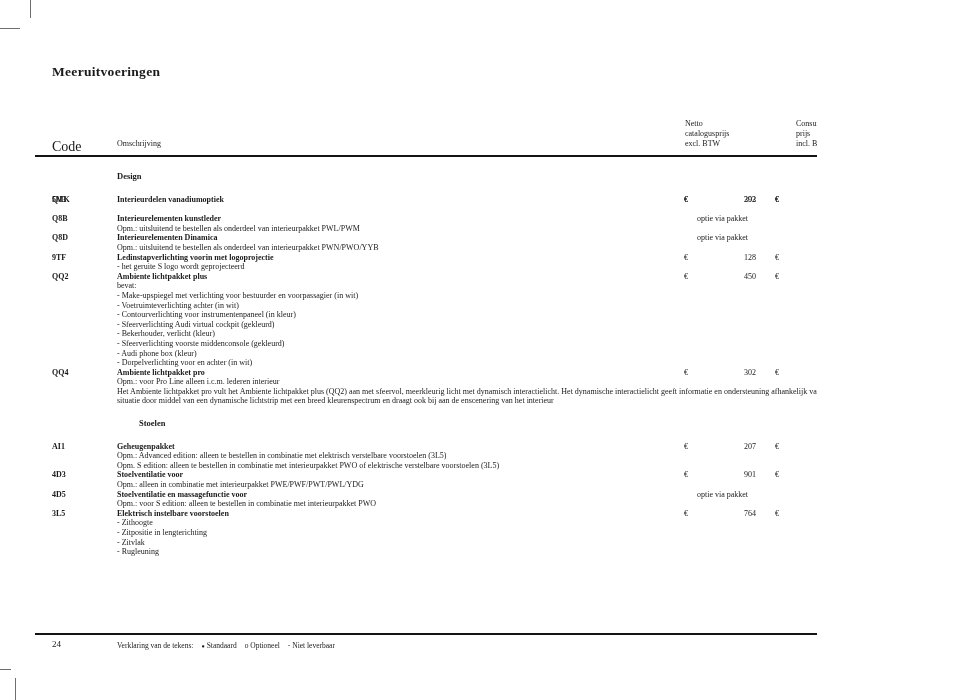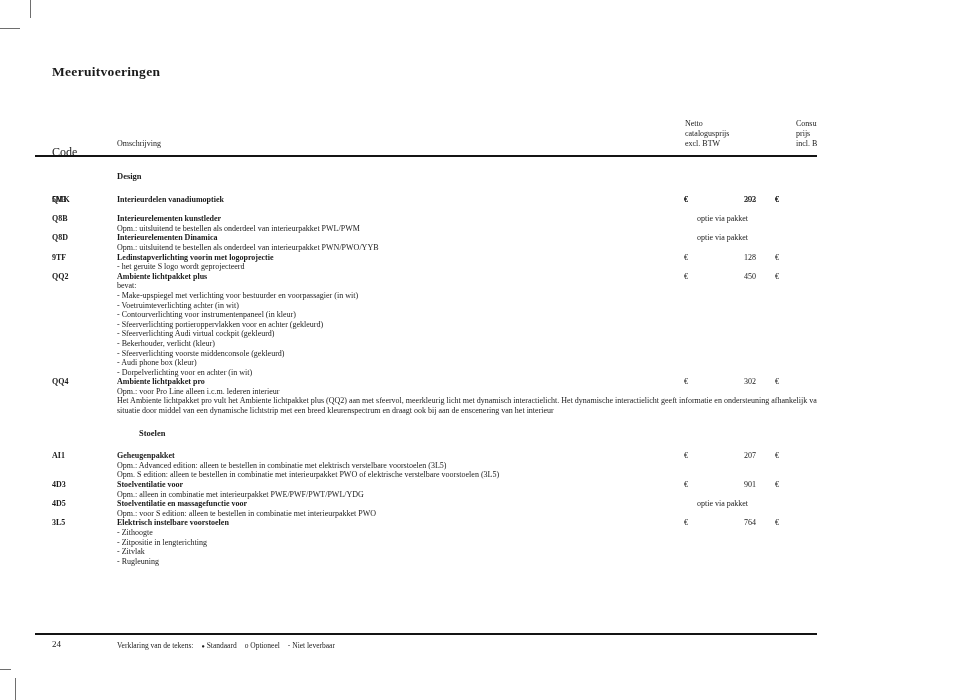--- a/index.html
+++ b/index.html
@@ -13,21 +13,21 @@
   .crop.tl-h { left:0; top:28px; width:20px; height:1px; }
   .crop.tr-v { left:934px; top:0; width:1px; height:20px; }
   .crop.tr-h { left:944px; top:30px; width:21px; height:1px; }
   .crop.bl-h { left:0; top:669px; width:11px; height:1px; }
   .crop.bl-v { left:15px; top:678px; width:1px; height:22px; }
   .crop.br-h { left:952px; top:669px; width:13px; height:1px; }
   .crop.br-v { left:949px; top:678px; width:1px; height:22px; }
 
   .title { position:absolute; left:52px; top:64px; font-size:13.5px; font-weight:700; letter-spacing:0.3px; }
 
-  .head-code  { position:absolute; left:52px;  top:145px; font-size:12px; }
+  .head-code  { position:absolute; left:52px;  top:139px; font-size:14px; }
   .head-desc  { position:absolute; left:117px; top:139px; font-size:8px; }
   .head-netto { position:absolute; left:685px; top:119px; font-size:8px; line-height:10px; white-space:pre-line; }
   .head-cons  { position:absolute; left:776px; top:119px; font-size:8px; line-height:10px; white-space:pre-line;margin-left:20px; }
 
   .model-label { position:absolute; bottom:549px; width:21px; display:flex; justify-content:center; }
   .model-label span { writing-mode:vertical-rl; transform:rotate(180deg); font-size:8px; white-space:nowrap; }
   .ml1 { left:856px; } .ml2 { left:877px; } .ml3 { left:898px; }
 
   .rule { position:absolute; left:35px; width:884px; height:2px; background:#141414; }
   .rule-top { top:155px; } .rule-bottom { top:633px; }
@@ -191,21 +191,20 @@
 
   <div class="row" data-name="option-row">
     <div class="code" data-name="option-code">QQ2</div>
     <div class="desc" data-name="option-description">
       <div class="rtitle" data-name="option-title">Ambiente lichtpakket plus</div>
       <div class="lines" data-name="option-description-lines">
                 <div data-name="description-line">bevat:</div>
                 <div data-name="description-line">- Make-upspiegel met verlichting voor bestuurder en voorpassagier (in wit)</div>
                 <div data-name="description-line">- Voetruimteverlichting achter (in wit)</div>
                 <div data-name="description-line">- Contourverlichting voor instrumentenpaneel (in kleur)</div>
-                <div data-name="description-line">- Sfeerverlichting portieroppervlakken voor en achter (gekleurd)</div>
                 <div data-name="description-line">- Sfeerverlichting Audi virtual cockpit (gekleurd)</div>
                 <div data-name="description-line">- Bekerhouder, verlicht (kleur)</div>
                 <div data-name="description-line">- Sfeerverlichting voorste middenconsole (gekleurd)</div>
                 <div data-name="description-line">- Audi phone box (kleur)</div>
                 <div data-name="description-line">- Dorpelverlichting voor en achter (in wit)</div>
               </div>
     </div>
     <div class="price netto" data-name="netto-price">
       <span data-name="euro-sign">€</span>
       <span data-name="price-amount">450</span>

